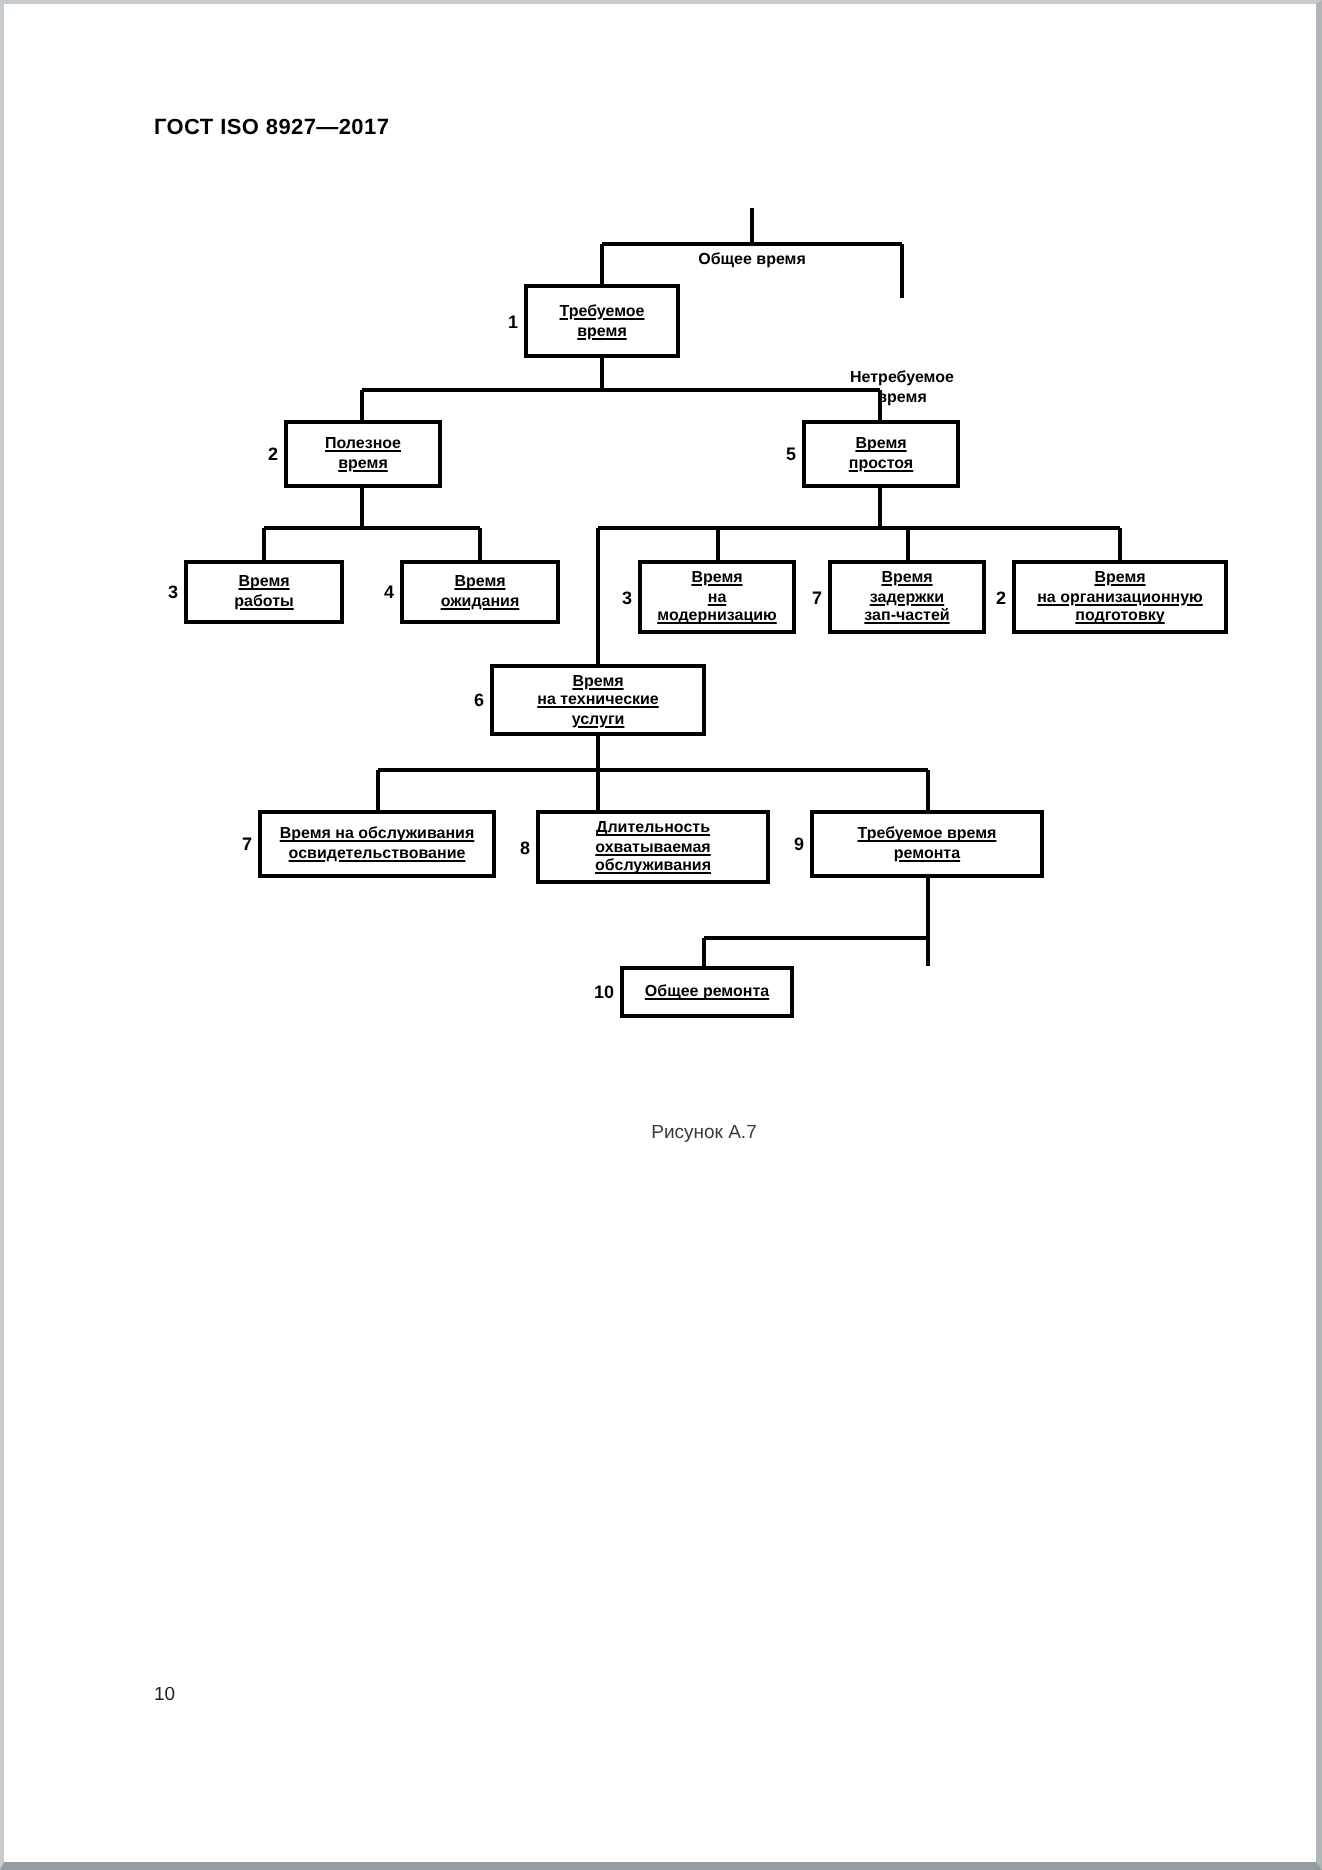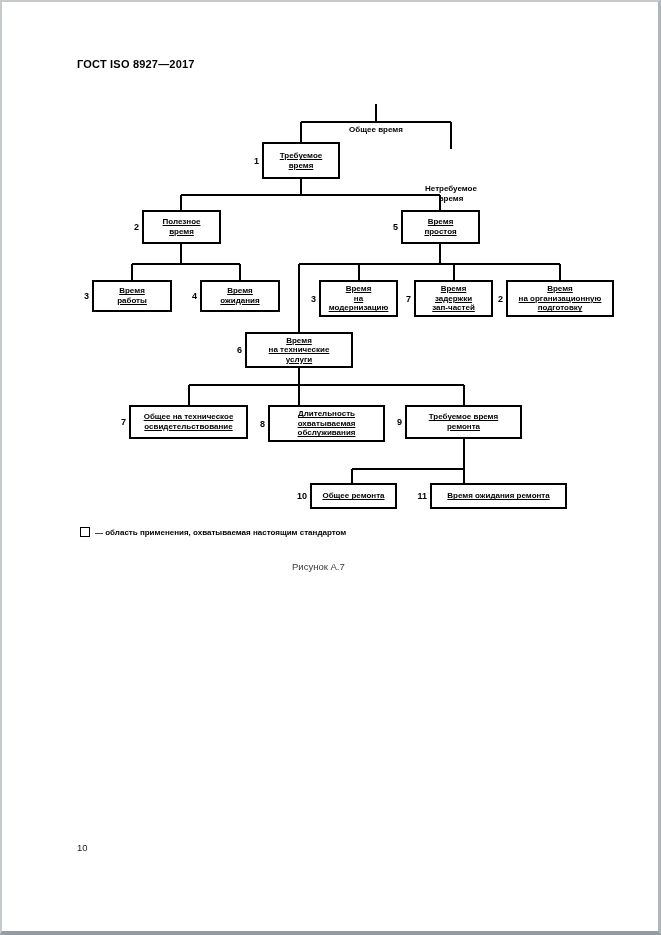--- a/index.html
+++ b/index.html
@@ -47,21 +47,21 @@
     display:flex;align-items:center;
     font-size:8px;font-weight:bold;
   }
   .legend .sym{
     display:inline-block;width:8px;height:8px;
     border:1.5px solid #000;background:#fff;
     margin-right:5px;flex:0 0 auto;
   }
   .caption{
     position:absolute;left:290px;top:559px;width:120px;
-    font-size:9.5px;color:#3a3a3a;
+    text-align:center;font-size:9.5px;color:#3a3a3a;
   }
   .pagenum{
     position:absolute;left:75px;top:840px;
     font-size:9.5px;color:#222;
   }
 </style>
 </head>
 <body>
 
 <div class="page">
@@ -139,21 +139,21 @@
 
     <div class="node" style="left:243px;top:330px;width:108px;height:36px;">
       <span class="num">6</span>
       <div class="box">Время
 на технические
 услуги</div>
     </div>
 
     <div class="node" style="left:127px;top:403px;width:119px;height:34px;">
       <span class="num">7</span>
-      <div class="box">Общее на техническое
+      <div class="box">Время на обслуживания
 освидетельствование</div>
     </div>
 
     <div class="node" style="left:266px;top:403px;width:117px;height:37px;">
       <span class="num">8</span>
       <div class="box">Длительность
 охватываемая
 обслуживания</div>
     </div>
 
@@ -161,29 +161,21 @@
       <span class="num">9</span>
       <div class="box">Требуемое время
 ремонта</div>
     </div>
 
     <div class="node" style="left:308px;top:481px;width:87px;height:26px;">
       <span class="num">10</span>
       <div class="box">Общее ремонта</div>
     </div>
 
-    <div class="node" style="left:428px;top:481px;width:137px;height:26px;">
-      <span class="num">11</span>
-      <div class="box">Время ожидания ремонта</div>
-    </div>
 
   </div>
 
-  <div class="legend">
-    <span class="sym"></span>
-    <span>— область применения, охватываемая настоящим стандартом</span>
-  </div>
 
   <div class="caption">Рисунок А.7</div>
 
   <div class="pagenum">10</div>
 
 </div>
 
 </body></html>

